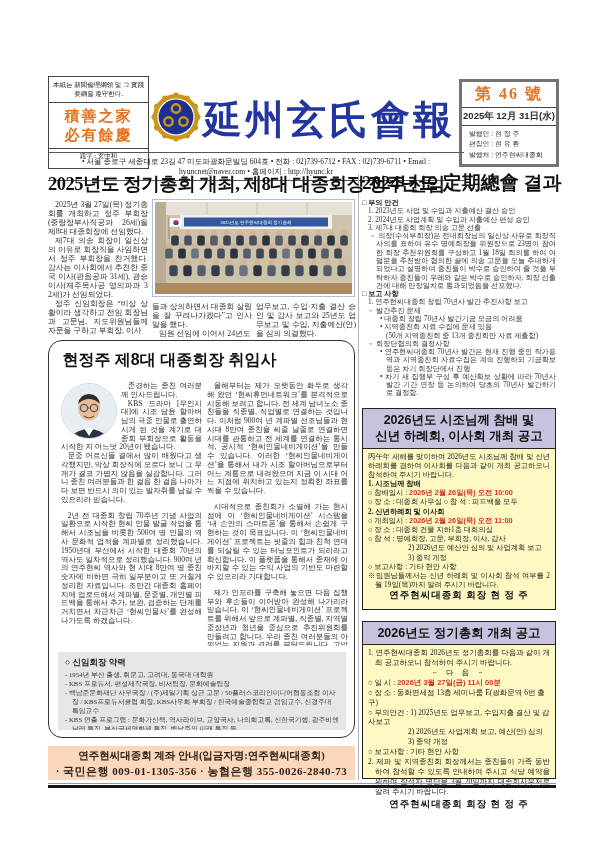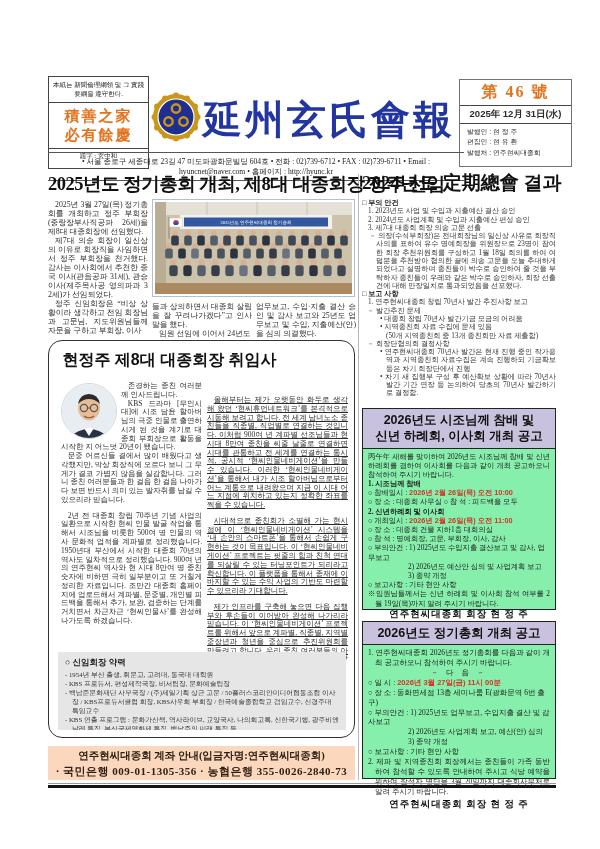--- a/index.html
+++ b/index.html
@@ -10,21 +10,21 @@
   .jt{text-align:justify;word-break:break-all;}
   .ind p{text-indent:0.9em;}
 
   
   .mast-left{left:48px;top:76px;width:101px;height:93px;border:1px solid #444;box-sizing:border-box;text-align:center;}
   .ethics{font-size:6.5px;line-height:1.45;padding:3px 2px;border-bottom:1px solid #444;color:#222;}
   .motto{color:#e4731f;font-weight:bold;font-size:15px;line-height:1.25;padding:4px 0;letter-spacing:2px;}
   .credit{font-size:6.5px;border-top:1px solid #444;padding:2.5px 0;color:#222;}
   .mast-title{left:201px;top:94px;width:256px;height:52px;color:#2336a0;font-weight:bold;
               font-size:39px;letter-spacing:3px;line-height:52px;text-align:center;white-space:nowrap;}
-  .mast-right{left:459px;top:79px;width:113px;height:88px;border:1px solid #737373;box-sizing:border-box;text-align:center;}
+  .mast-right{left:459px;top:79px;width:100px;height:88px;border:3px solid #737373;box-sizing:border-box;text-align:center;}
   .issue{color:#e4731f;font-weight:bold;font-size:16px;line-height:1.3;padding-top:2px;letter-spacing:2px;}
   .mdate{font-weight:bold;font-size:9.5px;border-top:1px solid #444;border-bottom:1px solid #444;
          padding:2px 0;margin-top:2px;font-family:"Liberation Sans",sans-serif;}
   .pubs{font-size:6.8px;line-height:1.55;text-align:left;padding:3px 0 0 7px;font-family:"Liberation Sans",sans-serif;color:#222;}
   .addr{left:48px;top:152px;width:416px;border-top:1px solid #555;border-bottom:1px solid #555;
         font-size:7.6px;text-align:center;padding:3.5px 0;box-sizing:border-box;color:#222;}
 
   
   .vdiv{left:358px;top:174px;width:1px;height:606px;background:#b5b5b5;}
   .bottom-rule{left:48px;top:783px;width:508px;height:6px;border-top:1px solid #999;}
@@ -36,42 +36,42 @@
   .acol{font-size:7.8px;line-height:1.16;}
   .c1{left:48px;top:200px;width:100px;height:153px;overflow:hidden;}
   .c2{left:152px;top:302px;width:100px;height:52px;overflow:hidden;}
   .c3{left:256px;top:302px;width:100px;height:52px;overflow:hidden;}
   .photo{left:152px;top:199px;width:203px;height:98px;}
 
   .inaug{left:48px;top:340px;width:307px;height:398px;border:1.2px solid #333;border-radius:14px;box-sizing:border-box;}
   .inaug-title{left:48px;top:350px;width:243px;text-align:center;font-weight:bold;font-size:16px;
                font-family:"Liberation Sans",sans-serif;color:#111;}
   .icolA{left:61px;top:382px;width:141px;height:264px;overflow:hidden;font-size:7.5px;line-height:1.17;}
-  .icolB{left:207px;top:396px;width:141px;height:264px;overflow:hidden;font-size:7.5px;line-height:1.17;text-decoration:underline;}
+  .icolB{left:207px;top:382px;width:141px;height:264px;overflow:hidden;font-size:7.5px;line-height:1.17;}
   .gap{margin-top:7px;}
   .portrait{float:left;width:54px;height:54px;border-radius:50%;overflow:hidden;margin:1px 4px 2px 0;border:1px solid #cfd6de;}
   .career{left:58px;top:652px;width:288px;height:78px;background:#e6e6e6;box-sizing:border-box;padding:5px 7px;overflow:hidden;}
   .career-title{font-weight:bold;font-size:8.5px;font-family:"Liberation Sans",sans-serif;margin-bottom:2px;color:#222;}
   .career div.it{font-size:6.8px;line-height:1.32;padding-left:7px;text-indent:-7px;color:#333;}
   .account{left:48px;top:746px;width:307px;height:34px;background:#fbd8bd;text-align:center;
            font-weight:bold;color:#2e2014;box-sizing:border-box;padding-top:3px;}
   .account .a1{font-size:10.5px;line-height:1.4;}
   .account .a2{font-size:11px;line-height:1.35;letter-spacing:0.5px;}
 
   
   .r-head{left:362px;top:170px;width:194px;font-size:19px;font-weight:bold;text-align:center;color:#111;white-space:nowrap;}
   .rlist{left:362px;top:199px;width:194px;height:208px;font-size:7.2px;line-height:1.15;overflow:hidden;color:#333;}
   .rlist .h{font-weight:bold;color:#222;}
   .rlist .n1{padding-left:6px;}
   .rlist .dash{padding-left:12px;text-indent:-7px;}
   .rlist .dashp{padding-left:14px;text-indent:-7px;text-align:justify;word-break:break-all;}
   .rlist .dot{padding-left:24px;text-indent:-6px;text-align:justify;word-break:break-all;}
   .rlist .paren{padding-left:24px;}
 
-  .notice{border:1.5px solid #222;box-sizing:border-box;background:#86efac;}
+  .notice{border:1.5px solid #222;box-sizing:border-box;background:#fef9c3;}
   .box1{left:362px;top:408px;width:194px;height:202px;}
   .box2{left:362px;top:621px;width:194px;height:158px;}
   .nhead{background:#c9c2de;border-bottom:1.5px solid #222;text-align:center;font-weight:bold;
          font-family:"Liberation Sans",sans-serif;font-size:12.5px;line-height:1.3;padding:3px 0;color:#111;}
   .nbody{padding:3px 5px;font-size:7.3px;line-height:1.26;color:#222;}
   .box2 .nbody{font-size:7.5px;line-height:1.32;}
   .nbody .sec{font-weight:bold;}
   .nbody .cont{padding-left:40px;}
   .nbody .red{color:#d4342a;font-weight:bold;font-family:"Liberation Sans",sans-serif;}
   .nbody .note{padding-left:7px;text-indent:-7px;text-align:justify;word-break:break-all;}
@@ -294,21 +294,20 @@
     </div>
     <div class="nbody">
       <div class="jt">丙午年 새해를 맞이하여 2026년도 시조님께 참배 및 신년 하례회를 겸하여 이사회를 다음과 같이 개최 공고하오니 참석하여 주시기 바랍니다.</div>
       <div class="sec">1. 시조님께 참배</div>
       <div><span>○ 참배일시 : </span><span class="red">2026년 2월 26일(목) 오전 10:00</span></div>
       <div>○ 장    소 : 대종회 사무실  ○ 참    석 : 피드백을 모두</div>
       <div class="sec">2. 신년하례회 및 이사회</div>
       <div><span>○ 개최일시 : </span><span class="red">2026년 2월 26일(목) 오전 11:00</span></div>
       <div>○ 장    소 : 대종회 건물 지하1층 대회의실</div>
       <div>○ 참    석 : 명예회장, 고문, 부회장, 이사, 감사</div>
-      <div>○ 부의안건 : 1) 2025년도 수입지출 결산보고 및 감사, 업무보고</div>
       <div class="cont">2) 2026년도 예산안 심의 및 사업계획 보고</div>
       <div class="cont">3) 종약 개정</div>
       <div>○ 보고사항 : 기타 현안 사항</div>
       <div class="note">※임원님들께서는 신년 하례회 및 이사회 참석 여부를 2월 19일(목)까지 알려 주시기 바랍니다.</div>
       <div class="sig">연주현씨대종회 회장 현  정  주</div>
     </div>
   </div>
 
   <div class="abs notice box2">
     <div class="nhead">

